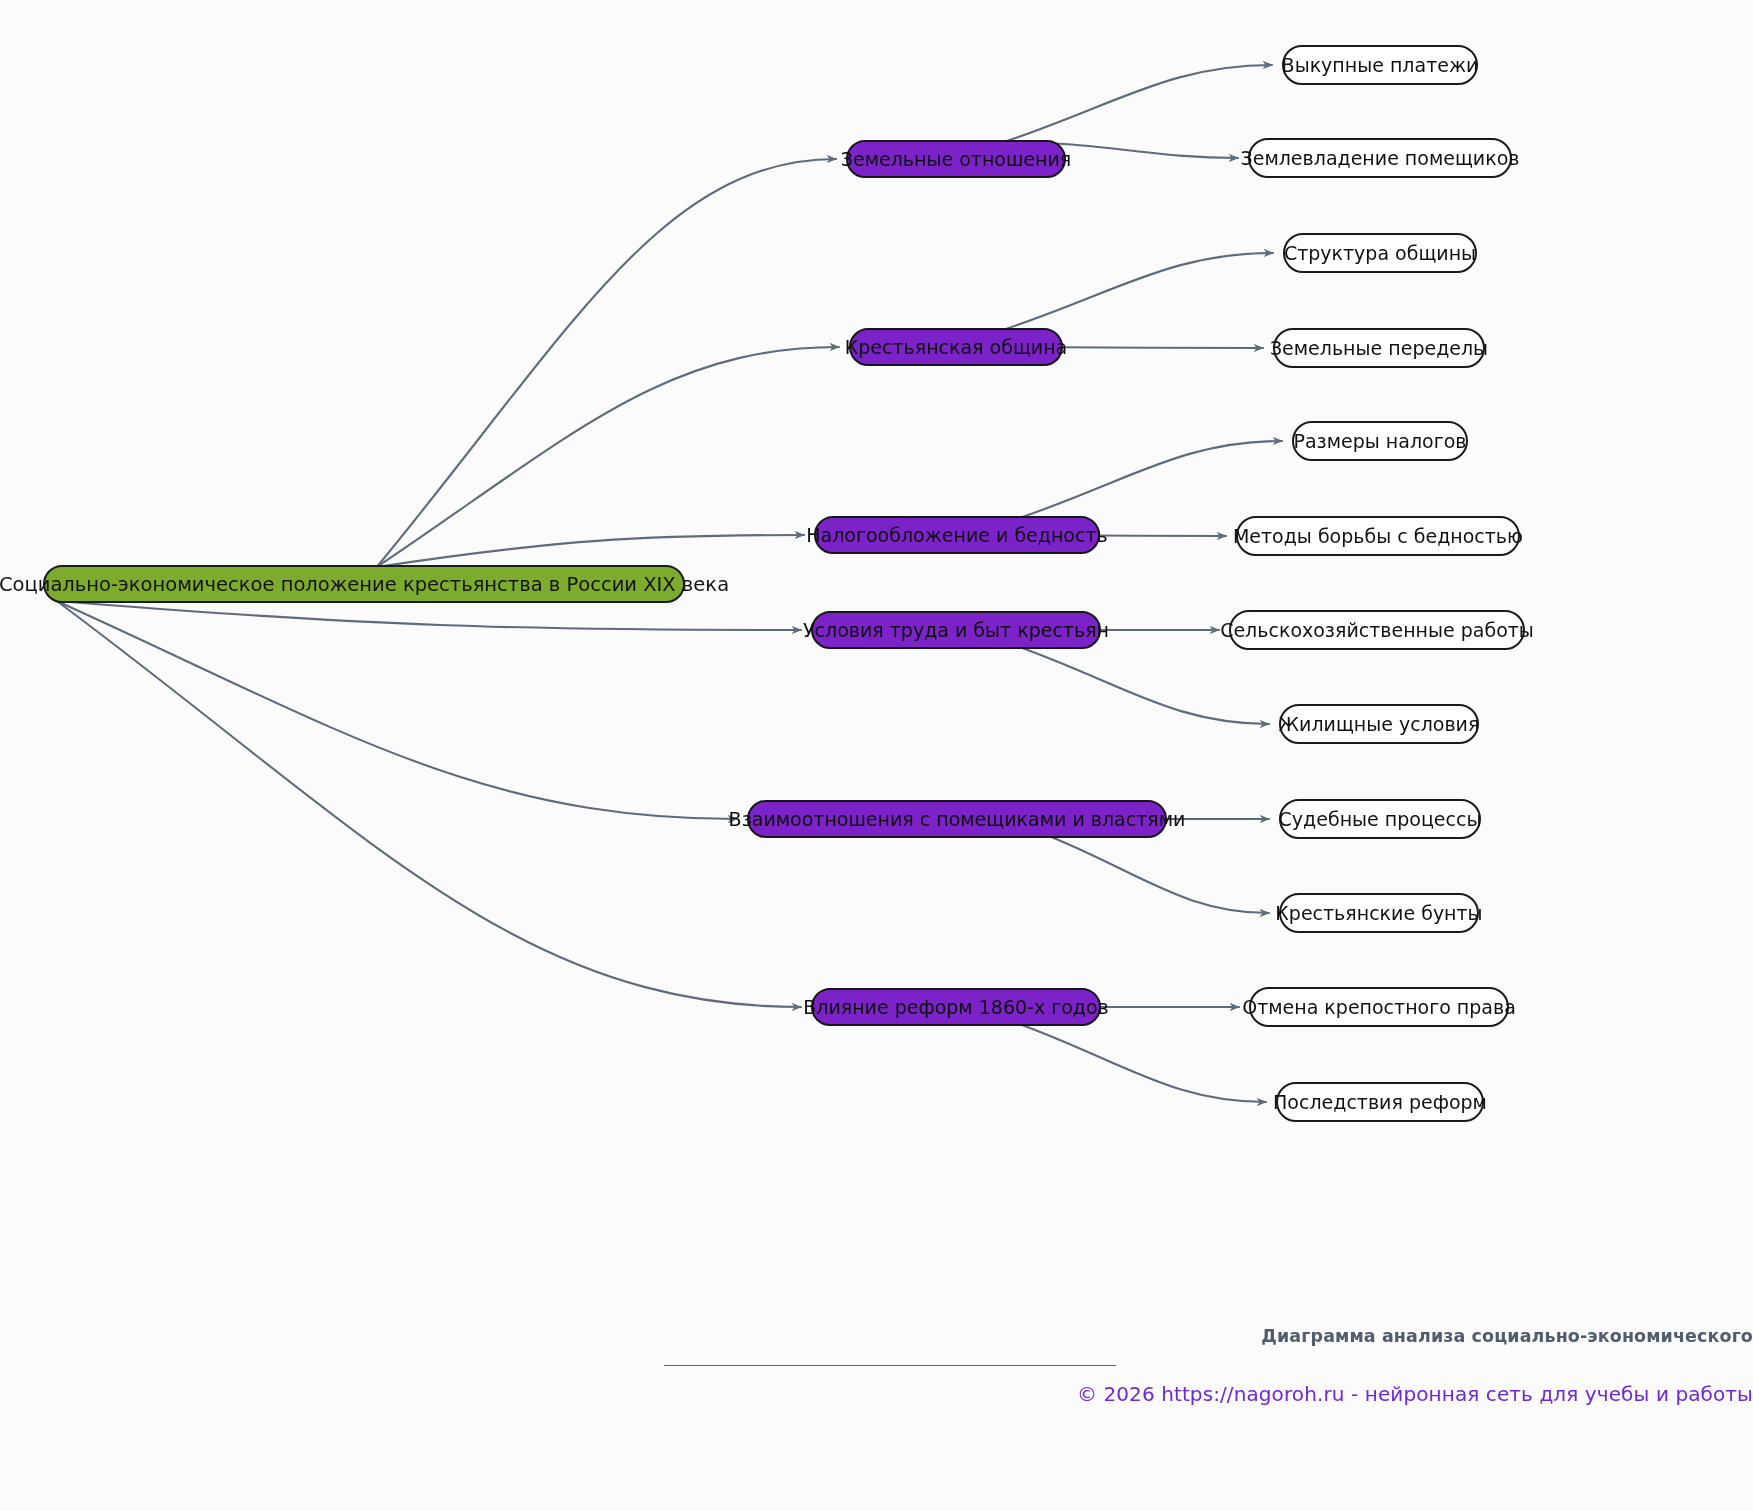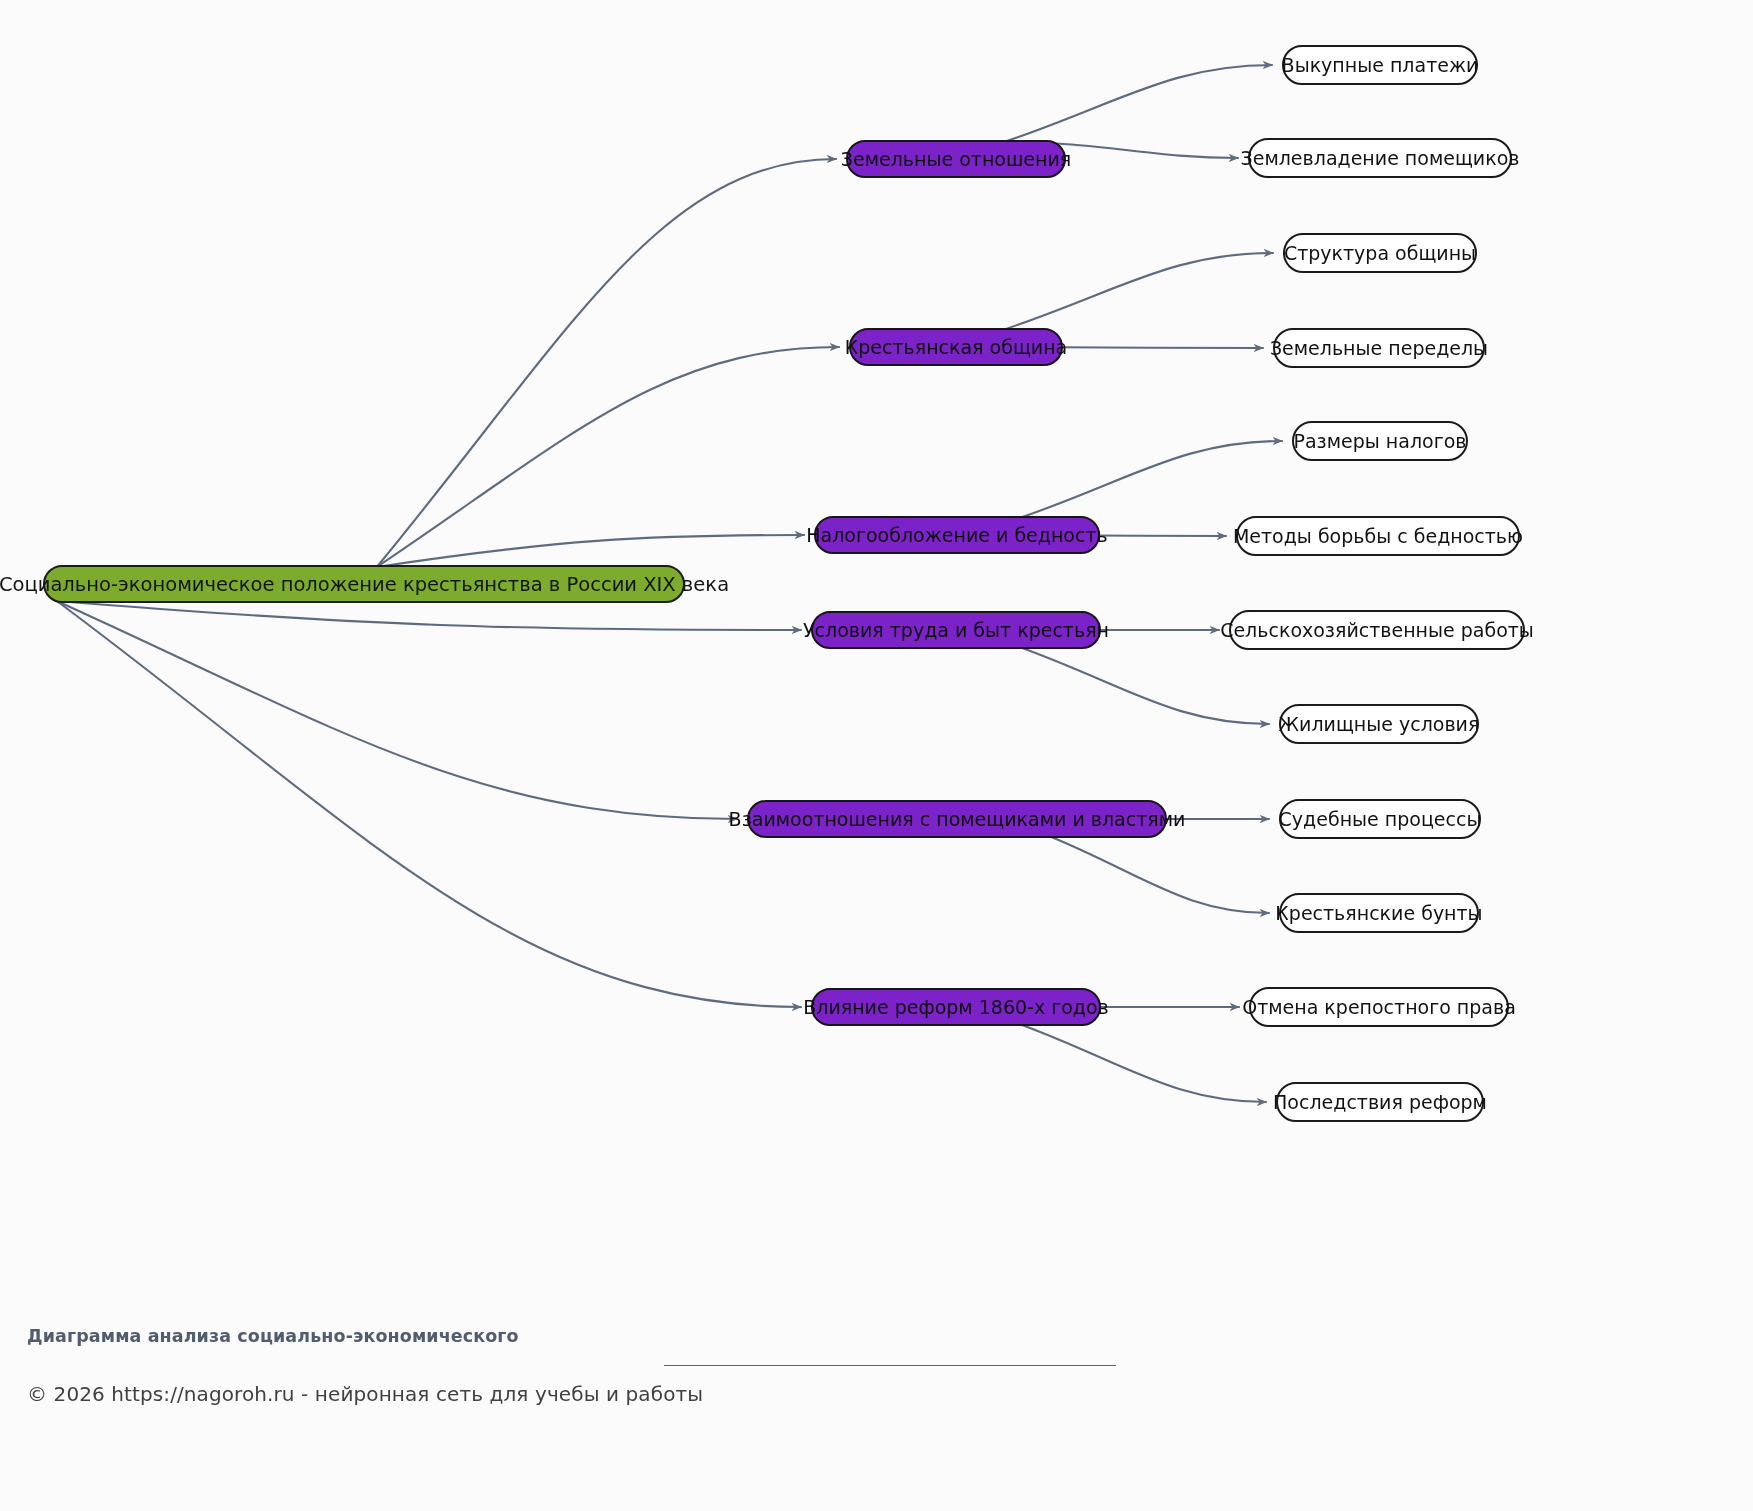--- a/index.html
+++ b/index.html
@@ -60,41 +60,41 @@
     font-family: "DejaVu Sans", "Liberation Sans", sans-serif;
     font-size: 19px;
     fill: #121212;
     dominant-baseline: middle;
   }
   .footer-block {
     position: absolute;
     left: 0;
     right: 0;
     top: 1325px;
-    text-align: left;
+    text-align: right;
     margin-left: 27px;
   }
   .footer-caption {
     font-family: "DejaVu Sans", "Liberation Sans", sans-serif;
     font-size: 17.5px;
     font-weight: bold;
     color: #515c6e;
     line-height: 1.32;
     letter-spacing: 0.1px;
   }
   .footer-divider {
     width: 452px;
     height: 0;
     margin: 17px auto 16px auto;
     border-top: 1.6px solid #5b6878;
   }
   .footer-copyright {
     font-family: "DejaVu Sans", "Liberation Sans", sans-serif;
     font-size: 20px;
-    color: #404040;
+    color: #6d28d9;
     letter-spacing: 0.1px;
   }
 </style>
 </head>
 <body>
 
 <svg id="mindmap-canvas" viewBox="0 0 1753 1511" xmlns="http://www.w3.org/2000/svg">
   <defs>
     <marker id="arrowhead" markerWidth="11" markerHeight="9" refX="9.4" refY="4.5" orient="auto" markerUnits="userSpaceOnUse">
       <path d="M0,0.4 L10.4,4.5 L0,8.6 L3.0,4.5 Z" fill="#5d6b7f"></path>

